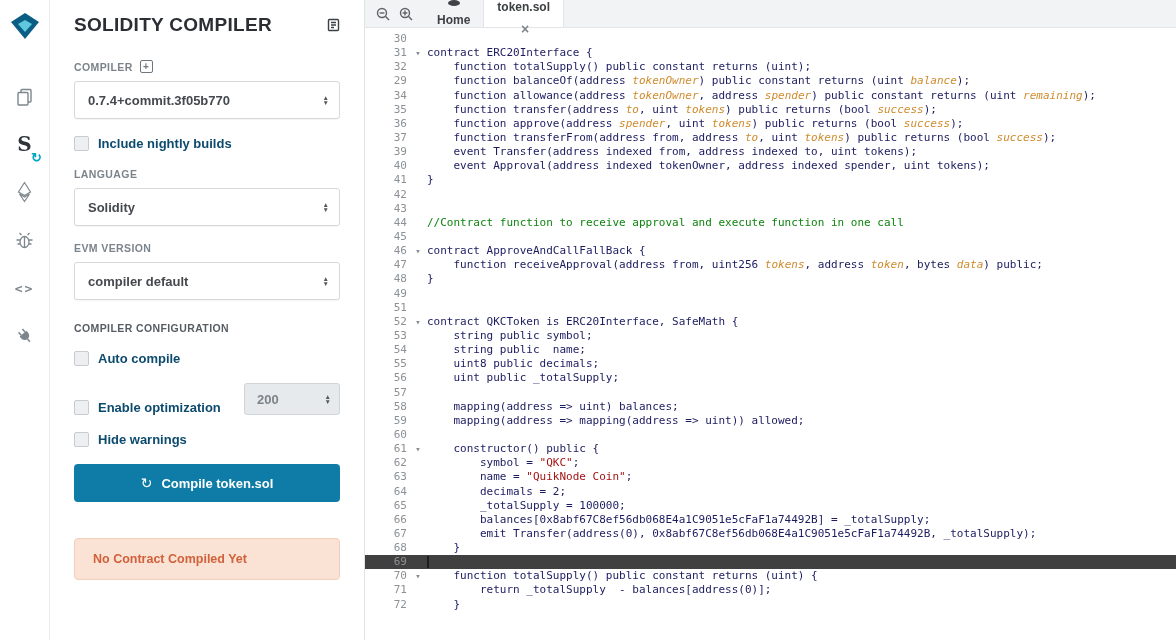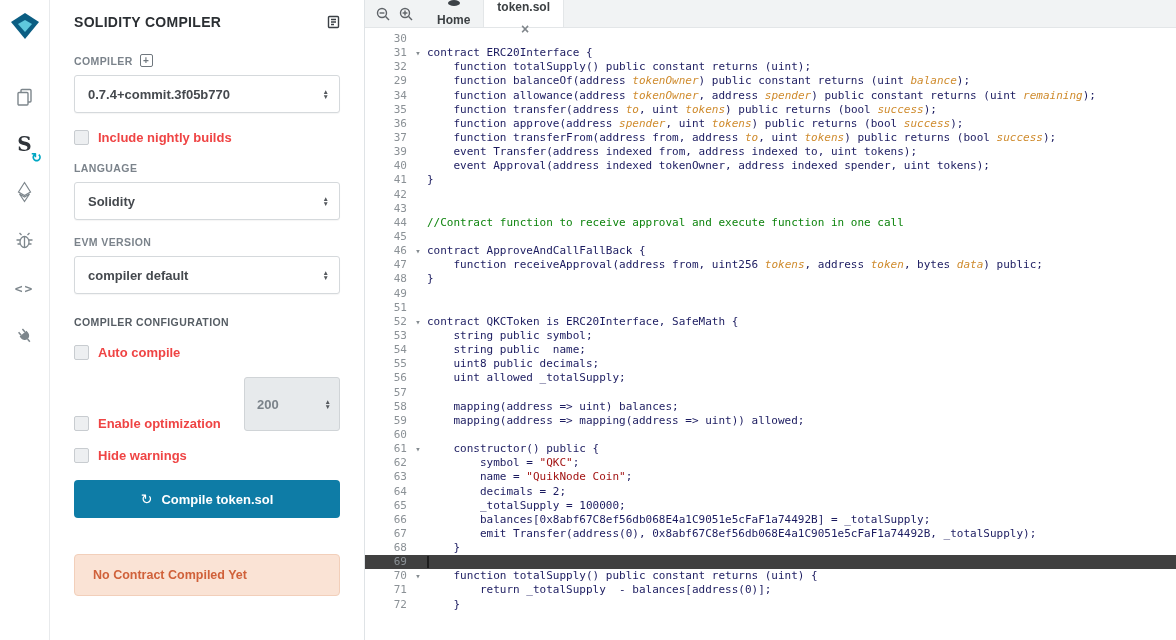--- a/index.html
+++ b/index.html
@@ -15,39 +15,39 @@
     color:#7d868c; cursor:pointer; position:relative; }
   .compiler-icon { position:relative; width:100%; height:100%; display:flex; align-items:center; justify-content:center; }
   .s-letter { font-family:"DejaVu Serif", serif; font-size:20px; font-weight:700; color:#2f343a; }
   .s-refresh { position:absolute; right:7px; bottom:3px; color:#00a7c3; font-size:13px; font-weight:700; }
   .brackets-glyph { font-family:"DejaVu Sans Mono", monospace; font-size:13px; font-weight:700; color:#7d868c; letter-spacing:2px; }
 
   
   .side-panel { width:315px; flex-shrink:0; background:#fff; border-right:1px solid #dfe3e6;
     padding:14px 24px 0 24px; }
   .panel-header { display:flex; justify-content:space-between; align-items:center; margin-bottom:24px; }
-  .panel-title { font-size:14px; font-weight:700; color:#2b2f33; letter-spacing:.3px; }
+  .panel-title { font-size:19px; font-weight:700; color:#2b2f33; letter-spacing:.3px; }
   .label { font-size:10.5px; font-weight:700; color:#7b838b; letter-spacing:.4px;
     margin:16px 0 8px; display:flex; align-items:center; }
   .label.dark { color:#565d64; margin-top:22px; }
   .add-icon { width:13px; height:13px; border:1.2px solid #6f777e; border-radius:2px; color:#6f777e;
     font-size:10px; line-height:10px; display:inline-flex; align-items:center; justify-content:center;
     font-weight:700; margin-left:7px; cursor:pointer; }
   .select { height:38px; border:1px solid #d5d9dc; border-radius:3px; background:#fff;
     display:flex; align-items:center; justify-content:space-between; padding:0 10px 0 13px;
     font-size:13px; font-weight:700; color:#45494e; cursor:pointer; box-shadow:0 1px 1px rgba(0,0,0,.04); }
   .arrows { display:flex; flex-direction:column; align-items:center; color:#55595e;
     font-size:6.5px; line-height:5.5px; }
   .cb-row { display:flex; align-items:center; gap:9px; margin:17px 0; }
   .checkbox { width:15px; height:15px; background:#edeff1; border:1px solid #c8ccd0; border-radius:2px;
     cursor:pointer; flex-shrink:0; }
-  .cb-label { font-size:13px; font-weight:600; color:#ef4444; }
+  .cb-label { font-size:13px; font-weight:600; color:#0c4a6e; }
   .opt-row { display:flex; align-items:flex-end; justify-content:space-between; margin:8px 0; }
   .opt-left { display:flex; align-items:center; gap:9px; }
-  .runs-input { width:96px; height:54px; background:#e7eaec; border:1px solid #d0d4d7; border-radius:3px;
+  .runs-input { width:96px; height:32px; background:#e7eaec; border:1px solid #d0d4d7; border-radius:3px;
     display:flex; align-items:center; justify-content:space-between; padding:0 8px 0 12px;
     font-size:13px; font-weight:700; color:#7b838a; cursor:text; }
   .compile-btn { width:100%; height:38px; margin-top:16px; background:var(--accent); border:none;
     border-radius:4px; color:#fff; font-family:"Liberation Sans",sans-serif; font-size:13px; font-weight:700;
     display:flex; align-items:center; justify-content:center; gap:9px; cursor:pointer; }
   .compile-btn .refresh { font-size:14px; font-weight:400; }
   .status-box { margin-top:36px; height:42px; background:var(--warning-bg); border:1px solid #f2cfba;
     border-radius:4px; display:flex; align-items:center; padding:0 18px;
     color:var(--warning-text); font-size:12.5px; font-weight:700; }
 
@@ -352,21 +352,21 @@
           <span class="code"><span class="tk-d">    string public  name;</span></span>
         </div>
         <div class="code-line">
           <span class="ln">55</span>
           <span class="fold"></span>
           <span class="code"><span class="tk-d">    uint8 public decimals;</span></span>
         </div>
         <div class="code-line">
           <span class="ln">56</span>
           <span class="fold"></span>
-          <span class="code"><span class="tk-d">    uint allowed _totalSupply;</span></span>
+          <span class="code"><span class="tk-d">    uint public _totalSupply;</span></span>
         </div>
         <div class="code-line">
           <span class="ln">57</span>
           <span class="fold"></span>
           <span class="code"></span>
         </div>
         <div class="code-line">
           <span class="ln">58</span>
           <span class="fold"></span>
           <span class="code"><span class="tk-d">    mapping(address =&gt; uint) balances;</span></span>

